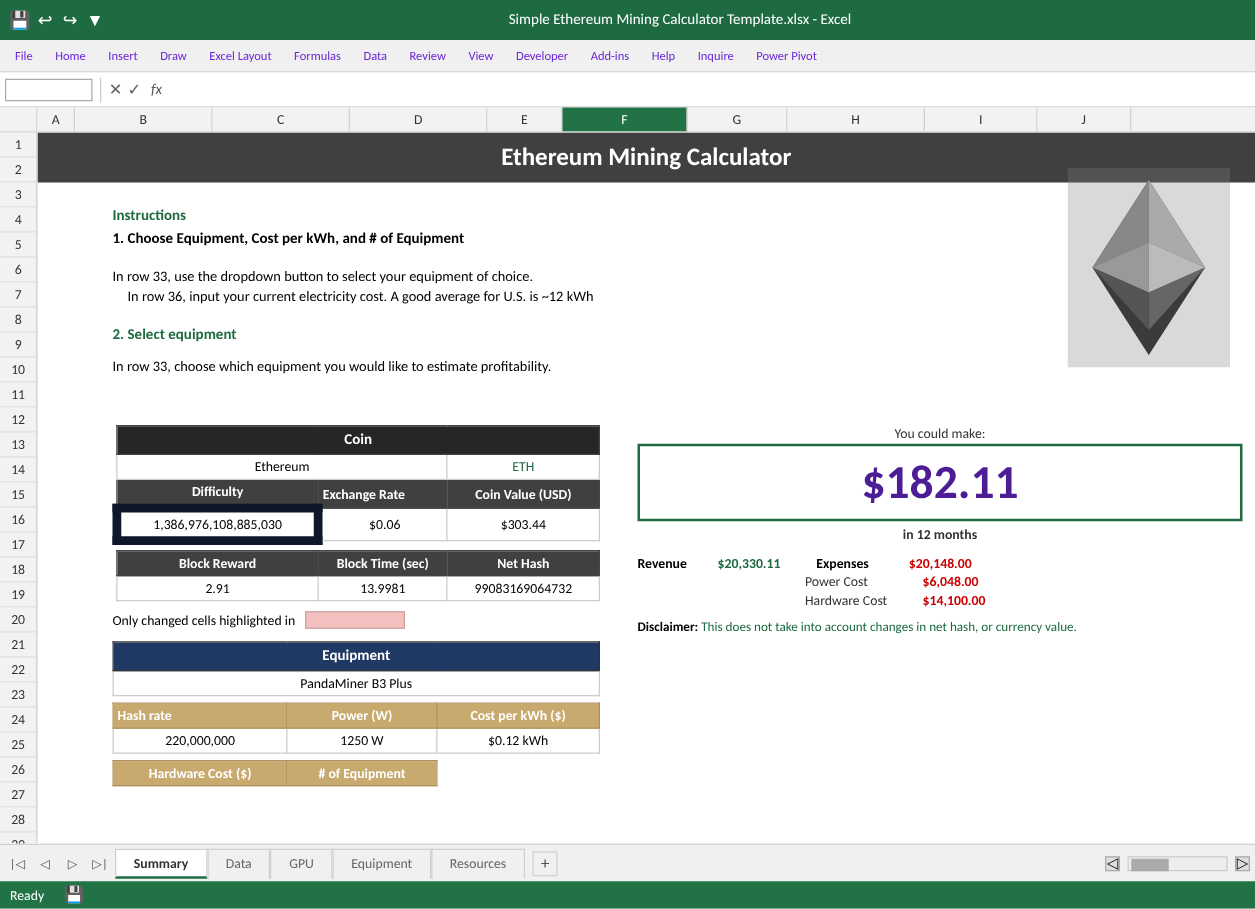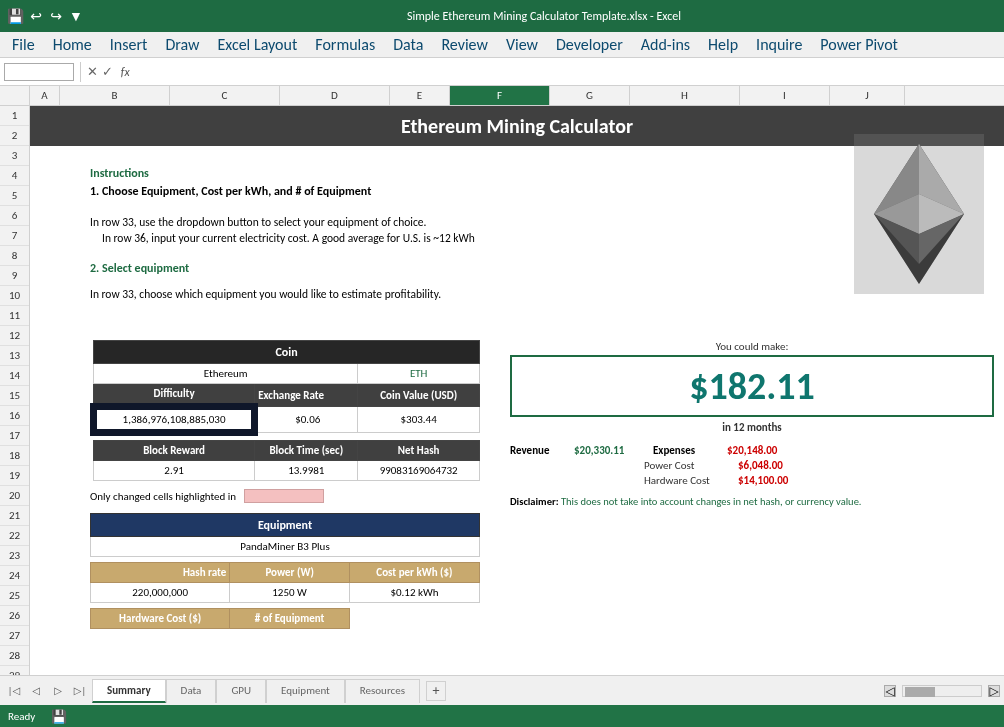--- a/index.html
+++ b/index.html
@@ -6,21 +6,21 @@
     body { font-family: 'Segoe UI', Calibri, Arial, sans-serif; font-size: 12px; background: #fff; width: 1004px; height: 727px; overflow: hidden; display: flex; flex-direction: column; }
 
     
     .title-bar { background: #1e6b42; display: flex; align-items: center; height: 32px; padding: 0 8px; gap: 8px; }
     .title-bar-icons { display: flex; gap: 4px; align-items: center; }
     .title-bar-icon { width: 16px; height: 16px; display: flex; align-items: center; justify-content: center; color: white; font-size: 14px; }
     .title-text { flex: 1; text-align: center; color: white; font-size: 12px; font-weight: normal; }
 
     
     .ribbon-menu { background: #f0f0f0; border-bottom: 1px solid #d0d0d0; display: flex; align-items: center; height: 26px; padding: 0 4px; gap: 2px; }
-    .ribbon-menu-item { padding: 2px 8px; font-size: 16px; color: #0c4a6e; cursor: pointer; }
+    .ribbon-menu-item { padding: 2px 8px; font-size: 10px; color: #6d28d9; cursor: pointer; }
 
     
     .formula-bar { display: flex; align-items: center; height: 28px; border-bottom: 1px solid #d0d0d0; padding: 0 4px; gap: 4px; background: #fff; }
     .cell-ref { width: 70px; border: 1px solid #aaa; padding: 2px 4px; font-size: 11px; background: #fff; }
     .formula-separator { width: 1px; height: 20px; background: #ccc; margin: 0 2px; }
     .formula-icons { display: flex; gap: 4px; align-items: center; color: #666; font-size: 13px; }
     .formula-input { flex: 1; border: none; outline: none; font-size: 12px; padding: 2px 4px; }
     .fx-label { font-size: 12px; font-style: italic; color: #555; margin: 0 4px; }
 
     
@@ -260,21 +260,21 @@
               <tr>
             <td colspan="3" style="background:#1f3864; color:white; text-align:center; padding:4px; font-size:12px; font-weight:bold; border:1px solid #333;">Equipment</td>
           </tr>
           <tr>
             <td colspan="3" style="border:1px solid #ccc; padding:3px 8px; font-size:11px; text-align:center;">PandaMiner B3 Plus</td>
           </tr>
           <tr>
                 <td colspan="3" style="height:6px; border:none;"></td>
               </tr>
           <tr>
-            <td style="background:#c8a96e; color:white; font-weight:bold; text-align:right; padding:3px; font-size:11px; border:1px solid #b09060;margin-left:40px;">Hash rate</td>
+            <td style="background:#c8a96e; color:white; font-weight:bold; text-align:left; padding:3px; font-size:11px; border:1px solid #b09060;margin-left:40px;">Hash rate</td>
             <td style="background:#c8a96e; color:white; font-weight:bold; text-align:center; padding:3px; font-size:11px; border:1px solid #b09060;">Power (W)</td>
             <td style="background:#c8a96e; color:white; font-weight:bold; text-align:center; padding:3px; font-size:11px; border:1px solid #b09060;">Cost per kWh ($)</td>
           </tr>
           <tr>
             <td style="border:1px solid #ccc; padding:3px 8px; font-size:11px; text-align:center;">220,000,000</td>
             <td style="border:1px solid #ccc; padding:3px 8px; font-size:11px; text-align:center;">1250 W</td>
             <td style="border:1px solid #ccc; padding:3px 8px; font-size:11px; text-align:center;">$0.12 kWh</td>
           </tr>
           <tr>
                 <td colspan="3" style="height:6px; border:none;"></td>
@@ -286,21 +286,21 @@
           </tr>
         </tbody>
           </table>
       </div>
 
       <div style="flex:1; padding-left:20px;">
 
         <div style="text-align:center; font-size:11px; color:#333; margin-bottom:2px;">You could make:</div>
 
         <div style="border:2px solid #1e6b42; padding:6px 20px; text-align:center; margin-bottom:4px;">
-          <span style="font-size:38px; font-weight:bold; color:#0f766e;">$182.11</span>
+          <span style="font-size:38px; font-weight:bold; color:#4c1d95;">$182.11</span>
         </div>
 
         <div style="text-align:center; font-size:11px; font-weight:bold; color:#333; margin-bottom:10px;">in 12 months</div>
 
         <div style="display:flex; gap:4px; font-size:11px; margin-bottom:2px;">
           <span style="font-weight:bold; min-width:60px;">Revenue</span>
           <span style="color:#1e6b42; font-weight:bold; min-width:75px;">$20,330.11</span>
           <span style="font-weight:bold; min-width:70px;">Expenses</span>
           <span style="color:#c00; font-weight:bold;">$20,148.00</span>
         </div>

